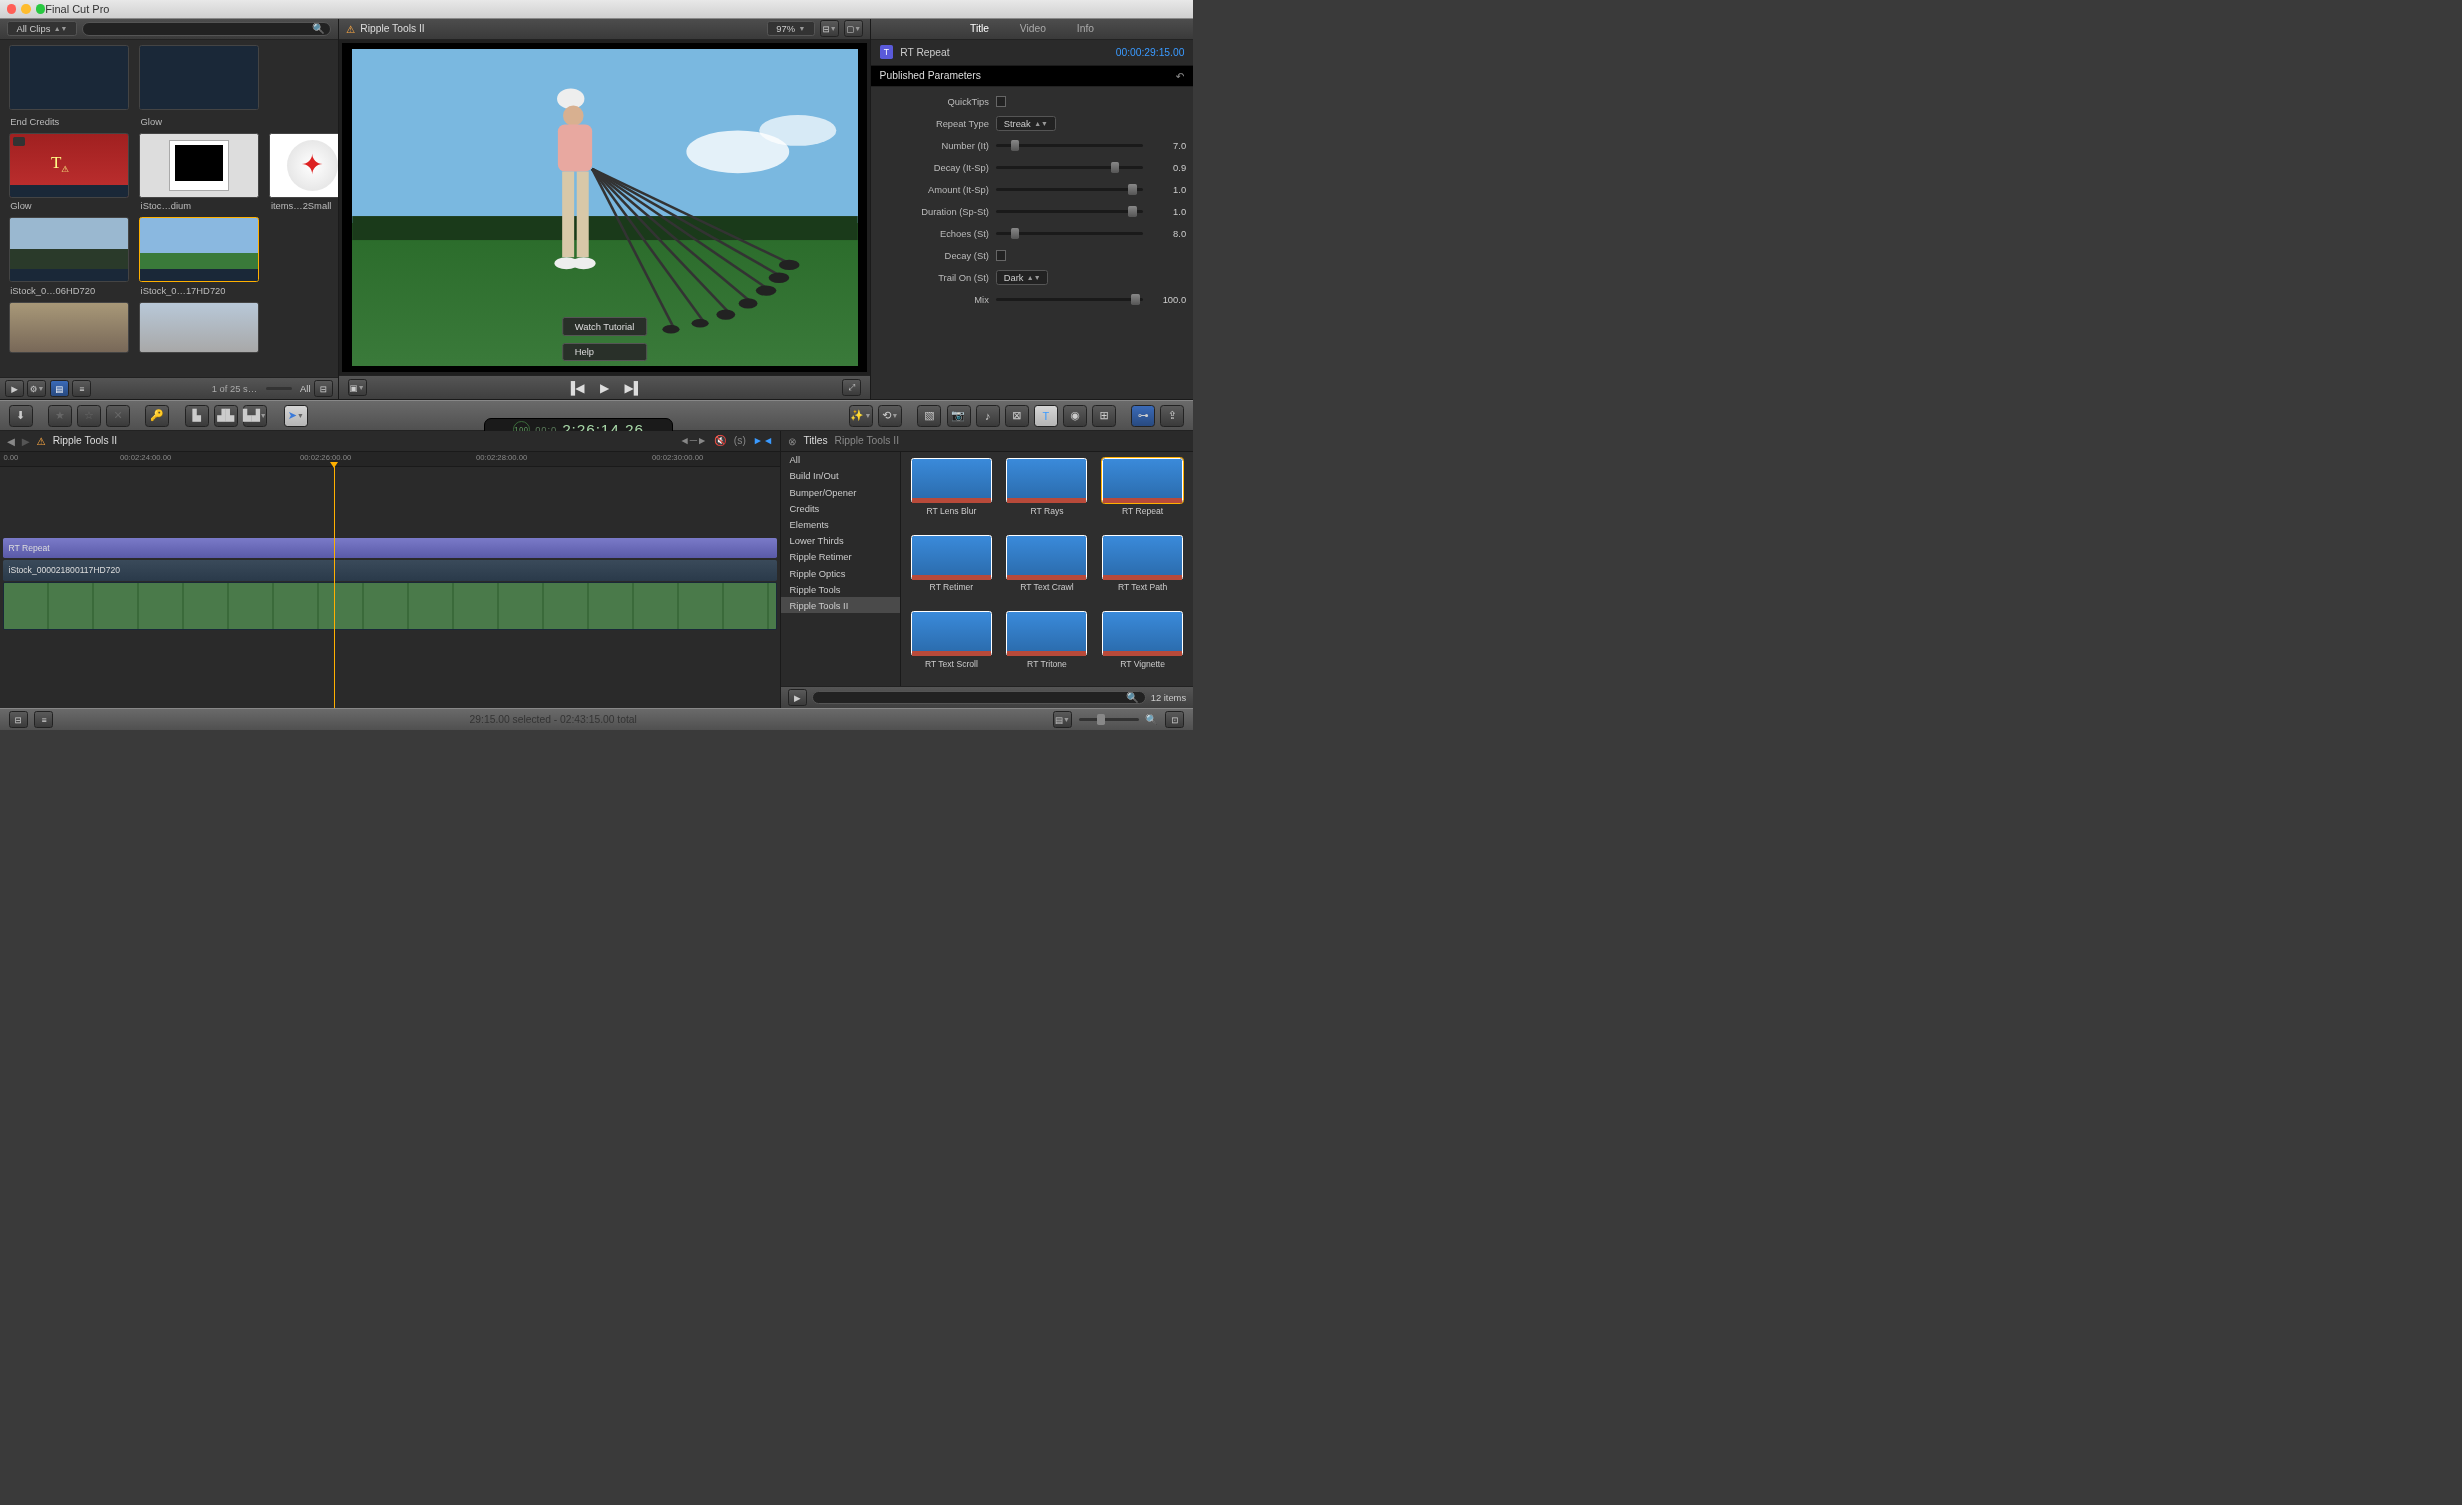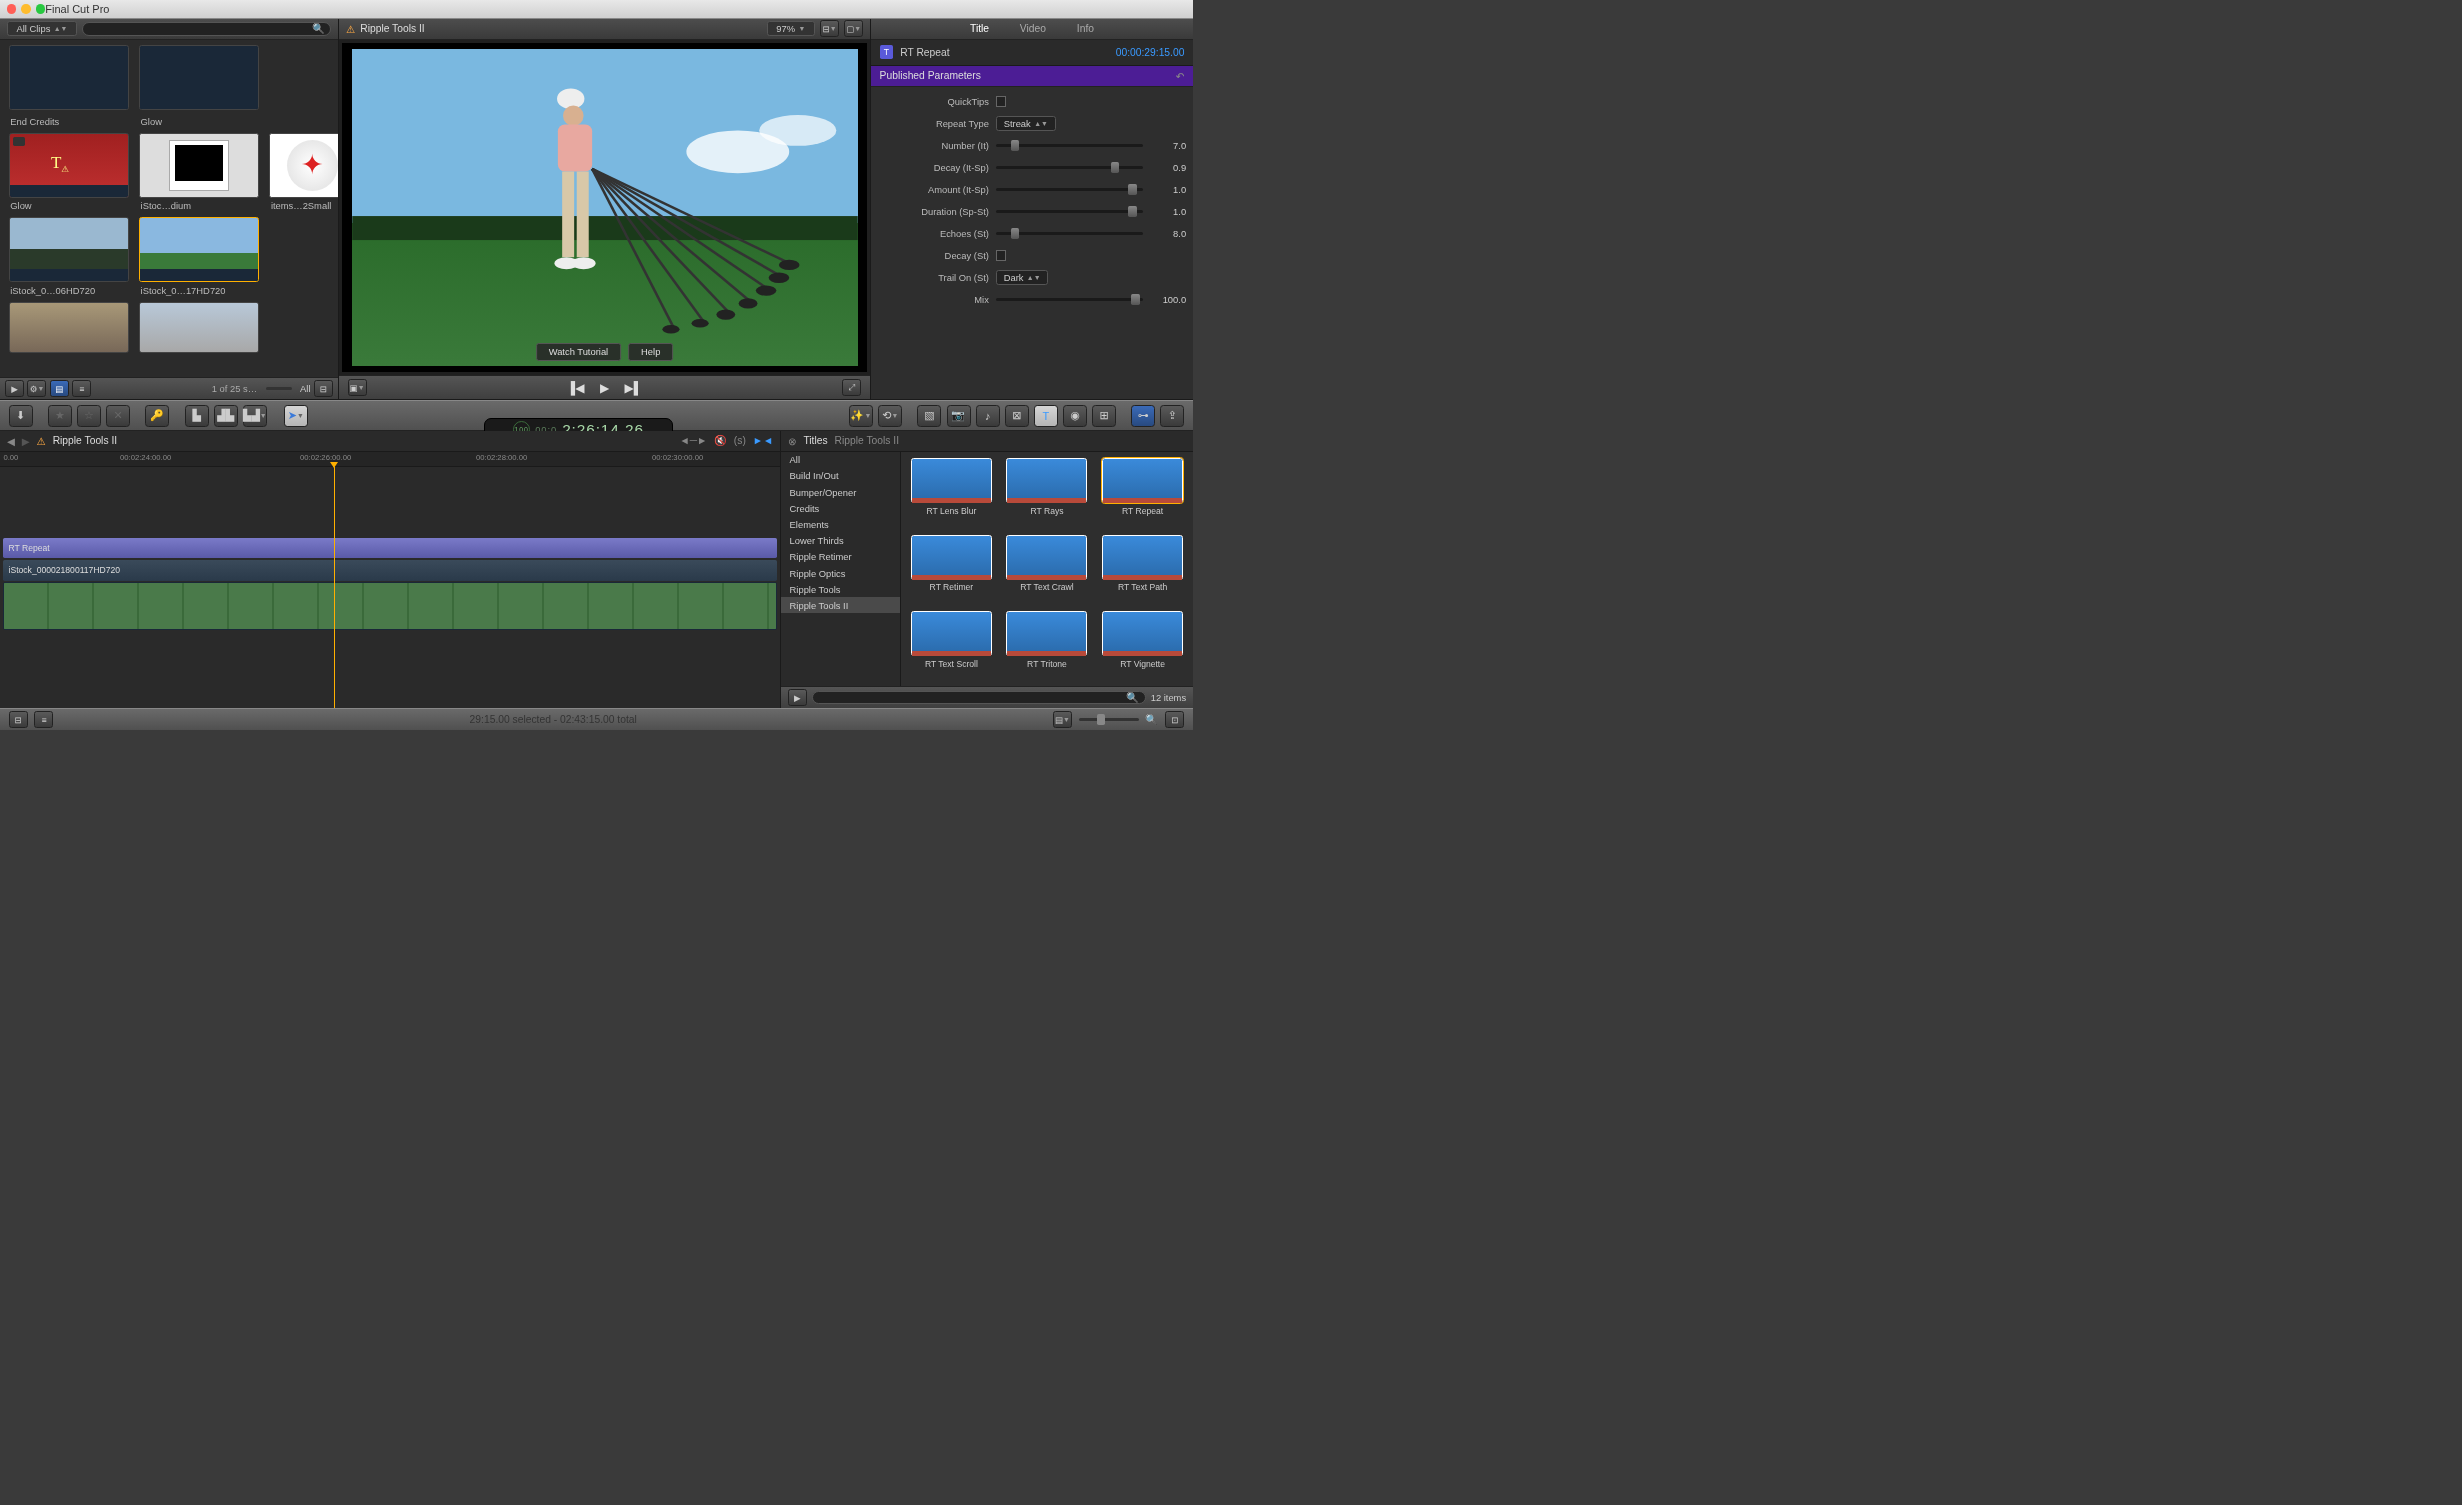--- a/index.html
+++ b/index.html
@@ -31,34 +31,34 @@
 .browser-bottom { height:22px; background: linear-gradient(#555,#3f3f3f); display:flex; align-items:center; padding:1.7px 5.1px; gap:3.4px; border-top:0.9px solid #222;}
 .mini-btn { width:19px; height:17px; background:linear-gradient(#5a5a5a,#3a3a3a); border:0.9px solid #222; border-radius:2.6px; display:flex; align-items:center; justify-content:center; font-size:8.6px; color:#ccc;}
 .mini-btn.blue { background:linear-gradient(#3a6ab8,#284a80); color:#fff;}
 
 
 .viewer { flex:1; background:#1f1f1f; display:flex; flex-direction:column; border-right:1.7px solid #1a1a1a;}
 .viewer-top { height:20.6px; background: linear-gradient(#4d4d4d,#3a3a3a); display:flex; align-items:center; padding:1.7px 6.9px; gap:5.1px; border-bottom:0.9px solid #222;}
 .viewer-title { flex:1; color:#ddd; font-size:10.3px; display:flex; align-items:center; gap:3.4px;}
 .viewer-canvas { flex:1; display:flex; align-items:center; justify-content:center; background:#000; position:relative; margin:3.4px;}
 .canvas-img { width: 506px; height: 317px; background: linear-gradient(#7ab8e0 0%, #7ab8e0 55%, #2a6b2a 55%, #3a7a3a 100%); position:relative;}
-.viewer-hud { position:absolute; bottom:5.1px; left:50%; transform:translateX(-50%); display:flex; gap:6.9px;}
+.viewer-hud { position:absolute; bottom:5.1px; left:50%; transform:translateX(-50%); display:flex; gap:6.9px;flex-direction:column;}
 .hud-btn { background:rgba(40,40,40,.9); border:0.9px solid #555; border-radius:2.6px; padding:2.6px 12px; font-size:9.4px; color:#ddd;}
 .viewer-bottom { height:24px; background: linear-gradient(#555,#3f3f3f); display:flex; align-items:center; padding:1.7px 8.6px; border-top:0.9px solid #222;}
 .transport { flex:1; display:flex; justify-content:center; gap:15.4px; align-items:center;}
 .tbtn { color:#ddd; font-size:12px;}
 
 
 .inspector { width: 322px; background:#2e2e2e; display:flex; flex-direction:column;}
 .inspector-tabs { height:20.6px; background: linear-gradient(#4d4d4d,#3a3a3a); display:flex; align-items:center; justify-content:center; gap:20.6px; border-bottom:0.9px solid #222;}
 .itab { font-size:10.3px; color:#aaa; padding:2.6px 5.1px;}
 .itab.active { color:#fff; font-weight:500;}
 .inspector-header { height:26px; background:#2a2a2a; display:flex; align-items:center; padding:3.4px 8.6px; gap:6.9px; border-bottom:0.9px solid #1a1a1a;}
 .inspector-header .tc { margin-left:auto; color:#3a9aff; font-size:10.3px;}
-.section-header { background:#4c1d95; padding:4.3px 8.6px; display:flex; align-items:flex-start; border-bottom:0.9px solid #222;}
+.section-header { background:#000000; padding:4.3px 8.6px; display:flex; align-items:flex-start; border-bottom:0.9px solid #222;}
 .section-header .reset { margin-left:auto; color:#888;}
 .param-list { padding:3.4px 6.9px; }
 .param { display:flex; align-items:center; height:22px; gap:6.9px;}
 .param-label { width:111px; text-align:right; font-size:9.4px; color:#bbb;}
 .param-ctrl { flex:1; display:flex; align-items:center; gap:6.9px;}
 .slider-track { flex:1; height:3.4px; background:#1a1a1a; border-radius:1.7px; position:relative;}
 .slider-thumb { position:absolute; top:-3.4px; width:8.6px; height:10.3px; background:linear-gradient(#888,#555); border-radius:1.7px;}
 .param-val { width:36px; text-align:right; font-size:9.4px; color:#ccc;}
 .dropdown { background:#222; border:0.9px solid #555; border-radius:2.6px; padding:0.9px 6.9px; font-size:9.4px; color:#ccc; display:flex; gap:3.4px; align-items:center;}
 .checkbox { width:10.3px; height:10.3px; border:0.9px solid #666; background:#222;}

